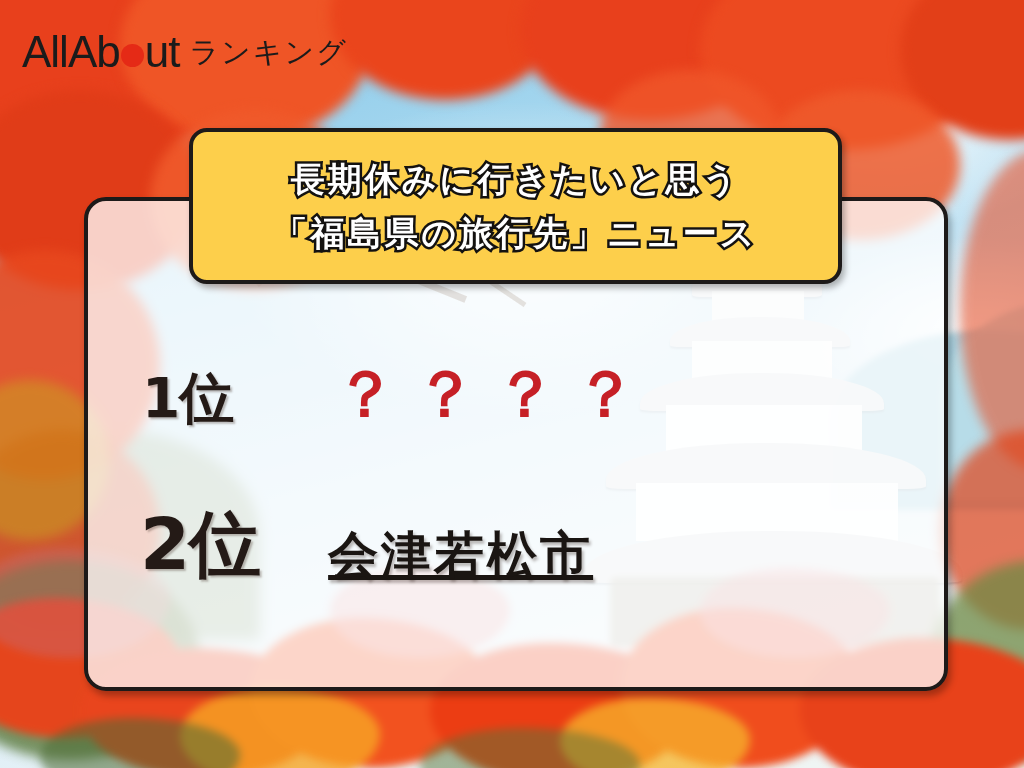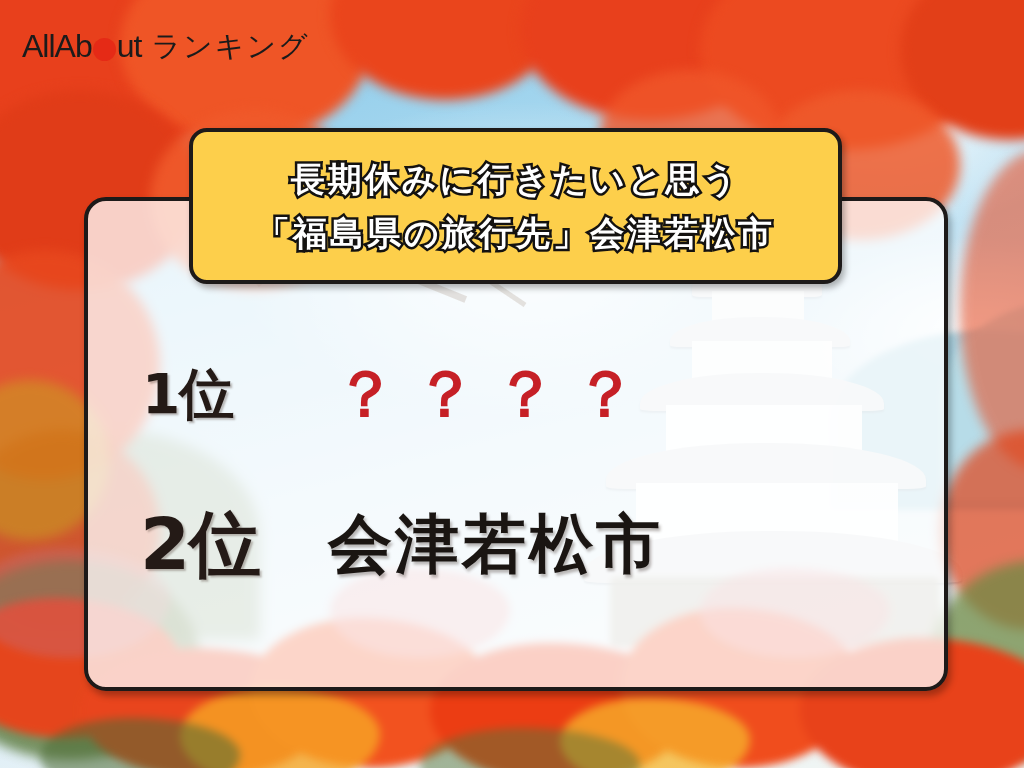--- a/index.html
+++ b/index.html
@@ -84,21 +84,21 @@
     position: absolute;
     left: 22px; top: 30px;
     display: flex;
     align-items: center;
     gap: 10px;
     z-index: 40;
     user-select: none;
   }
   .logo-main {
     font-family: "Liberation Sans", sans-serif;
-    font-size: 32px;
+    font-size: 44px;
     font-weight: 400;
     letter-spacing: -1px;
     color: #1b1b1b;
     line-height: 1;
     display: flex;
     align-items: center;
   }
   .logo-dot {
     display: inline-block;
     width: 23px; height: 23px;
@@ -155,21 +155,21 @@
     line-height: 1.25;
     white-space: nowrap;
     -webkit-text-stroke: 5px #141210;
     paint-order: stroke fill;
   }
 
   
   .rank-row {
     position: absolute;
     display: flex;
-    align-items: center;
+    align-items: flex-end;
     z-index: 25;
     white-space: nowrap;
   }
   .rank-1 { left: 142px; top: 362px; }
   .rank-2 { left: 140px; top: 508px; }
 
   .rank-pos {
     font-family: "DejaVu Sans", sans-serif;
     font-weight: 700;
     color: #241a16;
@@ -185,26 +185,27 @@
   .rank-unknown {
     font-family: "DejaVu Sans", sans-serif;
     font-size: 64px;
     font-weight: 700;
     color: #c62026;
     letter-spacing: 16px;
     line-height: 1;
   }
   .rank-name {
     font-family: "DejaVu Sans", sans-serif;
-    font-size: 64px;
+    font-size: 50px;
     font-weight: 700;
     color: #1a1512;
     letter-spacing: 3px;
     line-height: 1;
     text-shadow: 2px 3px 3px rgba(50,35,28,.32);
+    text-decoration: underline;
   }
 </style>
 </head>
 <body>
 
 <div id="stage">
 
   <div class="photo">
     <div class="sky"></div>
     <div class="hill hill-a"></div>
@@ -272,21 +273,21 @@
       <span class="logo-dot"></span>
       <span>ut</span>
     </span>
     <span class="logo-jp">ランキング</span>
   </div>
 
   <div class="card"></div>
 
   <div class="banner">
     <div class="banner-line">長期休みに行きたいと思う</div>
-    <div class="banner-line">「福島県の旅行先」会津若松市</div>
+    <div class="banner-line">「福島県の旅行先」ニュース</div>
   </div>
 
   <div class="rank-row rank-1">
     <span class="rank-pos">1位</span>
     <span class="rank-gap-1"></span>
     <span class="rank-unknown">？？？？</span>
   </div>
 
   <div class="rank-row rank-2">
     <span class="rank-pos">2位</span>

